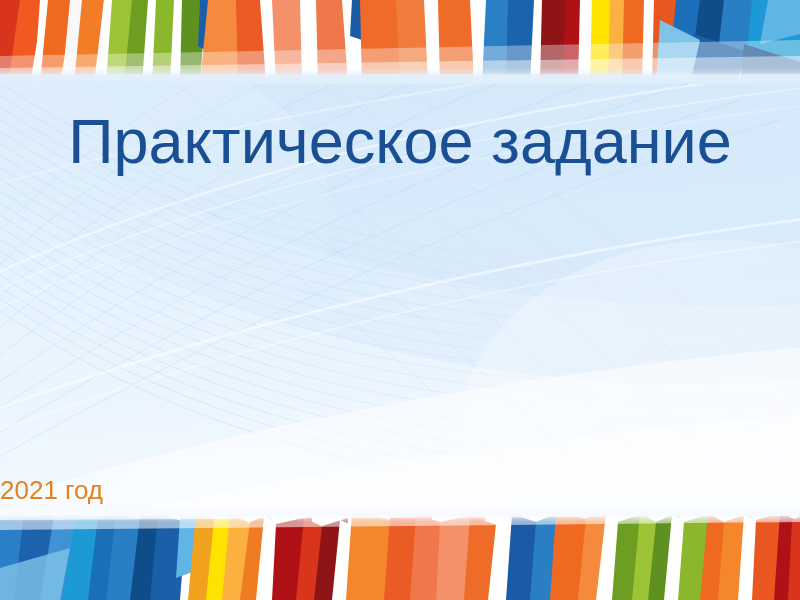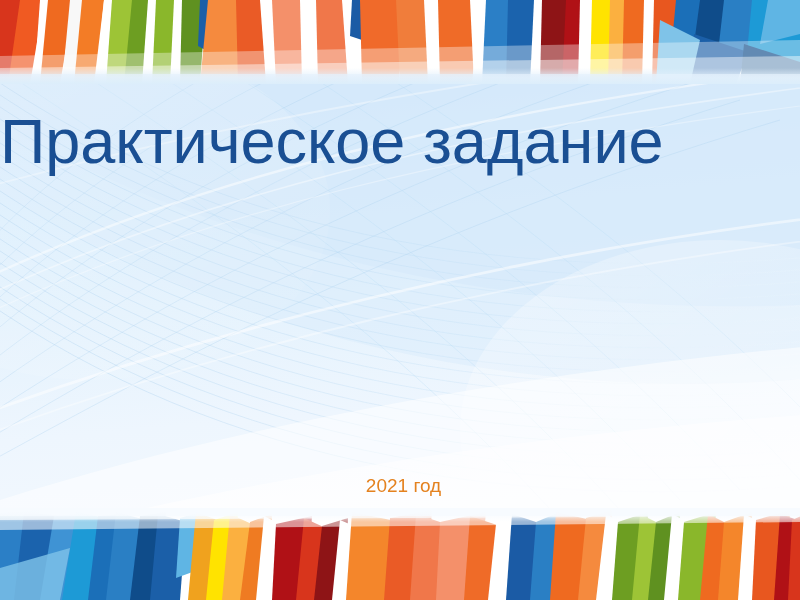--- a/index.html
+++ b/index.html
@@ -58,21 +58,21 @@
   
   .content {
     position: absolute;
     inset: 0;
   }
   .title {
     position: absolute;
     left: 0;
     right: 0;
     top: 108px;
-    text-align: left;
+    text-align: center;
     font-size: 63px;
     font-weight: 400;
     line-height: 1.05;
     color: #1a4f93;
     letter-spacing: 0px;
     white-space: nowrap;
   }
   .subtitle {
     position: absolute;
     left: 0;
@@ -81,25 +81,23 @@
     text-align: center;
     font-size: 26px;
     font-weight: 400;
     color: #1f3a63;
   }
   .year {
     position: absolute;
     left: 0;
     right: 0;
     top: 475px;
-    text-align: center;
-    font-size: 19px;
+    font-size: 26px;
     font-weight: 400;
     color: #e4821f;
-    padding-left: 7px;
   }
 </style>
 </head>
 <body>
 
 <div id="slide">
 
   <div class="bg-layer">
     <svg class="bg-svg" viewBox="0 0 800 600" preserveAspectRatio="none" xmlns="http://www.w3.org/2000/svg">
       <defs>

